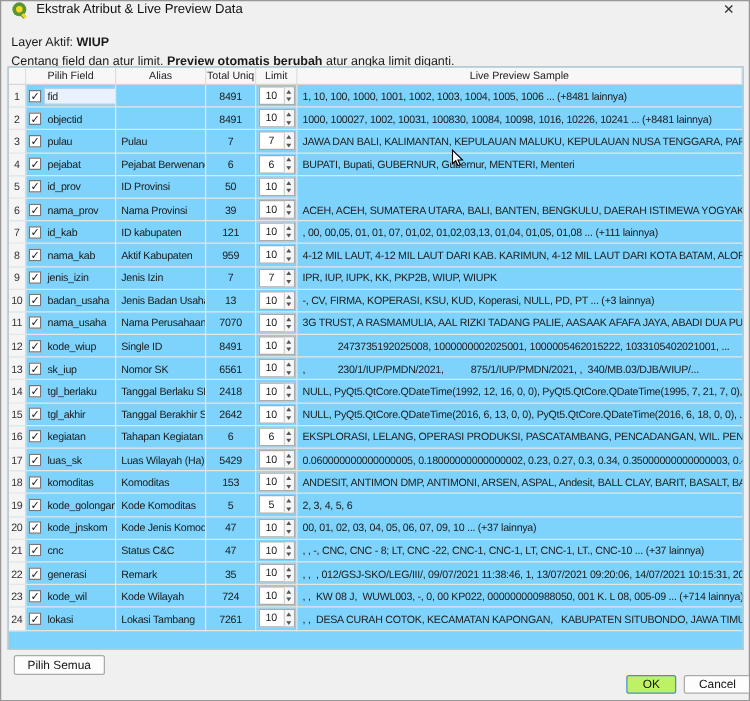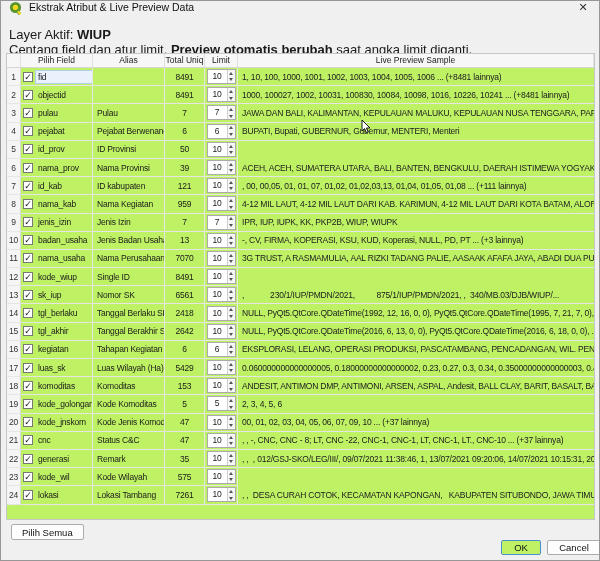--- a/index.html
+++ b/index.html
@@ -8,27 +8,27 @@
     font-family: "Liberation Sans", "DejaVu Sans", sans-serif;
     background:#f0f0f0; position:relative; overflow:hidden;
     border:1px solid #979797; color:#1a1a1a;
   }
   
   .titlebar { position:absolute; left:0; top:0; width:100%; height:22px; display:flex; align-items:flex-start; padding:0 8px; }
   .app-icon { width:14px; height:14px; margin-right:6px; flex:0 0 auto; }
   .title { font-size:10.5px; color:#111; }
   .close-btn { margin-left:auto; font-size:11px; color:#333; width:16px; text-align:center; cursor:default; }
   
-  .info { position:absolute; left:8px; top:27px; font-size:13px; color:#1a1a1a; line-height:13px; }
+  .info { position:absolute; left:8px; top:27px; font-size:10px; color:#1a1a1a; line-height:13px; }
   .info b { font-weight:bold; }
   .info .line2 { margin-top:2px; }
   
   .tablewrap {
     position:absolute; left:5px; top:52px; width:589px; height:467px;
-    background:#bef264; border:1px solid #c6c6c6; overflow:hidden;
+    background:#7dd3fc; border:1px solid #c6c6c6; overflow:hidden;
   }
   .thead, .trow { display:grid; grid-template-columns:14px 72px 72px 40px 33px 1fr; }
   .thead { height:14px; background:#f7f7f7; border-bottom:1px solid #d6d6d6; }
   .thead .hcell {
     font-size:8.5px; color:#222; text-align:center; line-height:13px;
     border-right:1px solid #e0e0e0; overflow:hidden; white-space:nowrap;
   }
   .trow { height:18.2px; }
   .cell {
     border-right:1px solid #e6e6e6; border-bottom:1px solid #e6e6e6;
@@ -78,21 +78,21 @@
     <circle cx="7.4" cy="7.4" r="3" fill="#f8d818"></circle>
     <rect x="9.5" y="9.5" width="6" height="3.4" rx="0.5" transform="rotate(45 9.5 9.5)" fill="#589632"></rect>
     <rect x="11" y="11" width="4.6" height="2.6" rx="0.4" transform="rotate(45 11 11)" fill="#f8d818"></rect>
   </svg>
   <span class="title">Ekstrak Atribut &amp; Live Preview Data</span>
   <span class="close-btn">✕</span>
 </div>
 
 <div class="info">
   <div><span>Layer Aktif: </span><b>WIUP</b></div>
-  <div class="line2"><span>Centang field dan atur limit. </span><b>Preview otomatis berubah</b><span> saat angka limit diganti.</span></div>
+  <div class="line2"><span>Centang field dan atur limit. </span><b>Preview otomatis berubah</b><span> atur angka limit diganti.</span></div>
 </div>
 
 <div class="tablewrap">
   <div class="thead">
       <div class="hcell"></div>
       <div class="hcell">Pilih Field</div>
       <div class="hcell">Alias</div>
       <div class="hcell">Total Uniq</div>
       <div class="hcell">Limit</div>
       <div class="hcell">Live Preview Sample</div>
@@ -257,21 +257,21 @@
           </div>
         </div>
         <div class="cell prev">, 00, 00,05, 01, 01, 07, 01,02, 01,02,03,13, 01,04, 01,05, 01,08 ... (+111 lainnya)</div>
       </div>
       <div class="trow">
         <div class="cell num">8</div>
         <div class="cell field">
           <span class="cb">✓</span>
           <span class="fname">nama_kab</span>
         </div>
-        <div class="cell alias">Nama Kegiatan</div>
+        <div class="cell alias">Aktif Kabupaten</div>
         <div class="cell uniq">959</div>
         <div class="cell limit">
           <div class="spin">
             <span class="val">10</span>
             <span class="arrows">
               <span>
                 <i class="tri-up"></i>
               </span>
               <span>
                 <i class="tri-dn"></i>
@@ -364,20 +364,21 @@
             <span class="arrows">
               <span>
                 <i class="tri-up"></i>
               </span>
               <span>
                 <i class="tri-dn"></i>
               </span>
             </span>
           </div>
         </div>
+        <div class="cell prev">             2473735192025008, 1000000002025001, 1000005462015222, 1033105402021001, ...</div>
       </div>
       <div class="trow">
         <div class="cell num">13</div>
         <div class="cell field">
           <span class="cb">✓</span>
           <span class="fname">sk_iup</span>
         </div>
         <div class="cell alias">Nomor SK</div>
         <div class="cell uniq">6561</div>
         <div class="cell limit">
@@ -602,34 +603,35 @@
         </div>
         <div class="cell prev">, ,  , 012/GSJ-SKO/LEG/III/, 09/07/2021 11:38:46, 1, 13/07/2021 09:20:06, 14/07/2021 10:15:31, 20/WIUP/...</div>
       </div>
       <div class="trow">
         <div class="cell num">23</div>
         <div class="cell field">
           <span class="cb">✓</span>
           <span class="fname">kode_wil</span>
         </div>
         <div class="cell alias">Kode Wilayah</div>
-        <div class="cell uniq">575</div>
-        <div class="cell limit">
-          <div class="spin">
-            <span class="val">10</span>
-            <span class="arrows">
-              <span>
-                <i class="tri-up"></i>
-              </span>
-              <span>
-                <i class="tri-dn"></i>
-              </span>
-            </span>
-          </div>
-        </div>
+        <div class="cell uniq">724</div>
+        <div class="cell limit">
+          <div class="spin">
+            <span class="val">10</span>
+            <span class="arrows">
+              <span>
+                <i class="tri-up"></i>
+              </span>
+              <span>
+                <i class="tri-dn"></i>
+              </span>
+            </span>
+          </div>
+        </div>
+        <div class="cell prev">, ,  KW 08 J,  WUWL003, -, 0, 00 KP022, 000000000988050, 001 K. L 08, 005-09 ... (+714 lainnya)</div>
       </div>
       <div class="trow">
         <div class="cell num">24</div>
         <div class="cell field">
           <span class="cb">✓</span>
           <span class="fname">lokasi</span>
         </div>
         <div class="cell alias">Lokasi Tambang</div>
         <div class="cell uniq">7261</div>
         <div class="cell limit">

